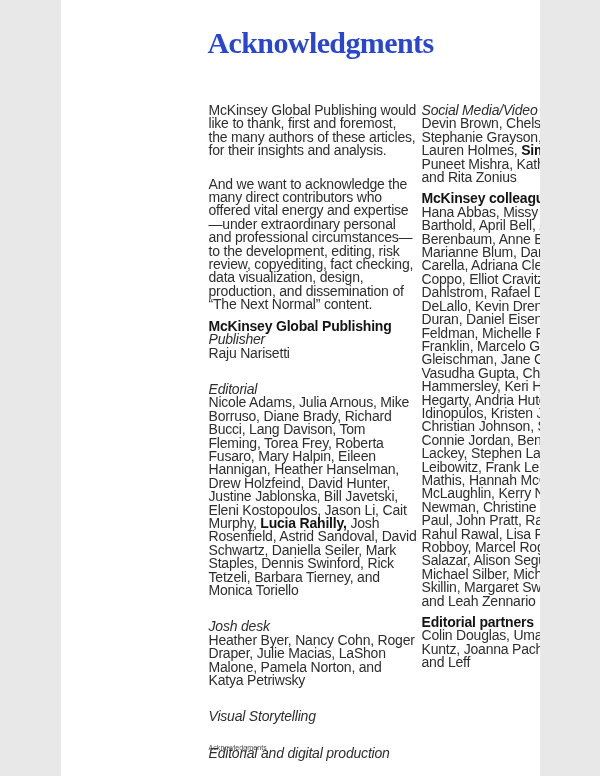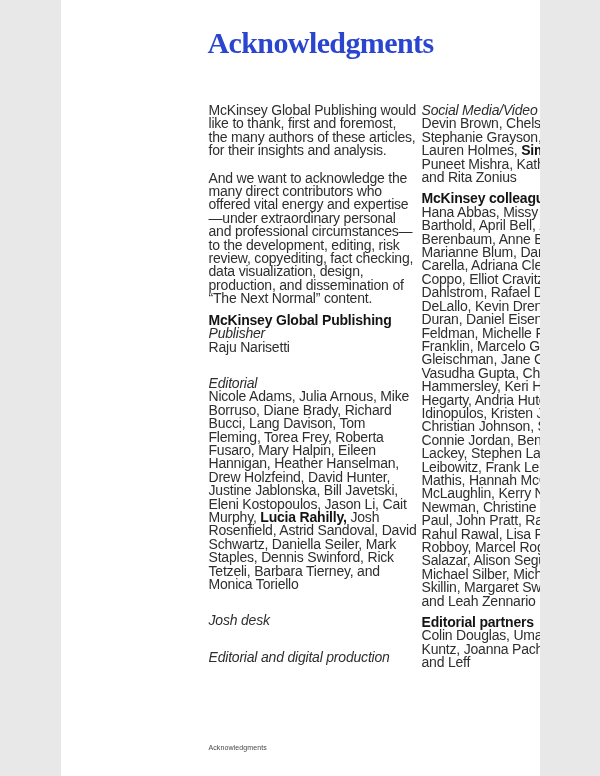--- a/index.html
+++ b/index.html
@@ -25,21 +25,21 @@
     letter-spacing:-0.2px;
     line-height:13.4px;
     color:#2e2e2e;
   }
   .col-left  { left:148px; width:208px; }
   .col-right { left:361px; width:228px; }
   .block { margin:0; }
   .block.h { font-weight:700; color:#141414; }
   .block.i { font-style:italic; }
   .block b { font-weight:700; color:#141414; }
-  .mt-para { margin-top:14px; }
+  .mt-para { margin-top:20px; }
   .mt-sm   { margin-top:23px; }
   .mt-lg   { margin-top:8px; }
   .footer {
     position:absolute; left:148px; top:744px;
     font-size:7px; letter-spacing:0.1px;
     color:#474747;
   }
   .pagenum {
     position:absolute; left:546px; top:744px;
     font-size:7px; color:#474747;
@@ -52,20 +52,22 @@
   <h1 class="title">Acknowledgments</h1>
   <div class="col col-left">
       <div class="block p">McKinsey Global Publishing would like to thank, first and foremost, the many authors of these articles, for their insights and analysis.</div>
       <div class="block p mt-para">And we want to acknowledge the many direct contributors who offered vital energy and expertise—under extraordinary personal and professional circumstances—to the development, editing, risk review, copyediting, fact checking, data visualization, design, production, and dissemination of “The Next Normal” content.</div>
       <div class="block h mt-lg">McKinsey Global Publishing</div>
       <div class="block i">Publisher</div>
       <div class="block n">Raju Narisetti</div>
       <div class="block i mt-sm">Editorial</div>
       <div class="block n">Nicole Adams, Julia Arnous, Mike Borruso, Diane Brady, Richard Bucci, Lang Davison, Tom Fleming, Torea Frey, Roberta Fusaro, Mary Halpin, Eileen Hannigan, Heather Hanselman, Drew Holzfeind, David Hunter, Justine Jablonska, Bill Javetski, Eleni Kostopoulos, Jason Li, Cait Murphy, <b>Lucia Rahilly,</b> Josh Rosenfield, Astrid Sandoval, David Schwartz, Daniella Seiler, Mark Staples, Dennis Swinford, Rick Tetzeli, Barbara Tierney, and Monica Toriello</div>
       <div class="block i mt-sm">Josh desk</div>
+      <div class="block n">Heather Byer, Nancy Cohn, Roger Draper, Julie Macias, LaShon Malone, Pamela Norton, and Katya Petriwsky</div>
+      <div class="block i mt-sm">Visual Storytelling</div>
       <div class="block i mt-sm">Editorial and digital production</div>
     </div>
   <div class="col col-right">
       <div class="block i">Social Media/Video</div>
       <div class="block n">Devin Brown, Chelsea Bryan, Stephanie Grayson, Mona Hamouly, Lauren Holmes, <b>Simon London,</b> Puneet Mishra, Kathleen O’Leary, and Rita Zonius</div>
       <div class="block h mt-lg">McKinsey colleagues</div>
       <div class="block n">Hana Abbas, Missy Babcock, Charlie Barthold, April Bell, Zavie Berenbaum, Anne Blackman, Marianne Blum, Daniel Bocian, DJ Carella, Adriana Clemens, Julie Coppo, Elliot Cravitz, Peter Dahlstrom, Rafael Daraya, David DeLallo, Kevin Drennan, Paula Duran, Daniel Eisenberg, Paul Feldman, Michelle Forrest, Cabe Franklin, Marcelo Garza, Max Gleischman, Jane Goehring, Vasudha Gupta, Christen Hammersley, Keri Hattich, Kate Hegarty, Andria Hutchins, Michael Idinopulos, Kristen Jennings, Christian Johnson, Sue Lavin Jones, Connie Jordan, Ben Ko, Steve Lackey, Stephen Landau, Glenn Leibowitz, Frank Lenhart, Rob Mathis, Hannah McGee, Kelly McLaughlin, Kerry Naidoo, Elizabeth Newman, Christine Nguyen, Cuckoo Paul, John Pratt, Ramiro Prudencio, Rahul Rawal, Lisa Renaud, Rebeca Robboy, Marcel Rogowski, Jesse Salazar, Alison Segura, Barr Seitz, Michael Silber, Michelle Sing, Holly Skillin, Margaret Swink, Natasha Wig, and Leah Zennario</div>
       <div class="block h mt-lg">Editorial partners</div>
       <div class="block n">Colin Douglas, Uma Khan, Mary Kuntz, Joanna Pachner, Darby Films, and Leff</div>
     </div>

